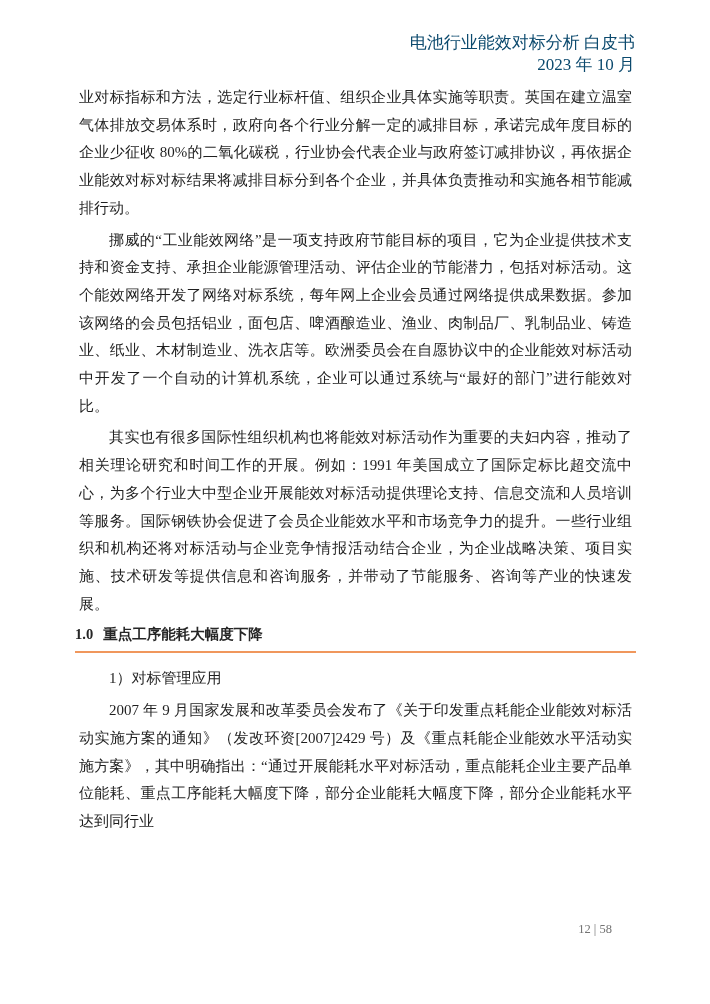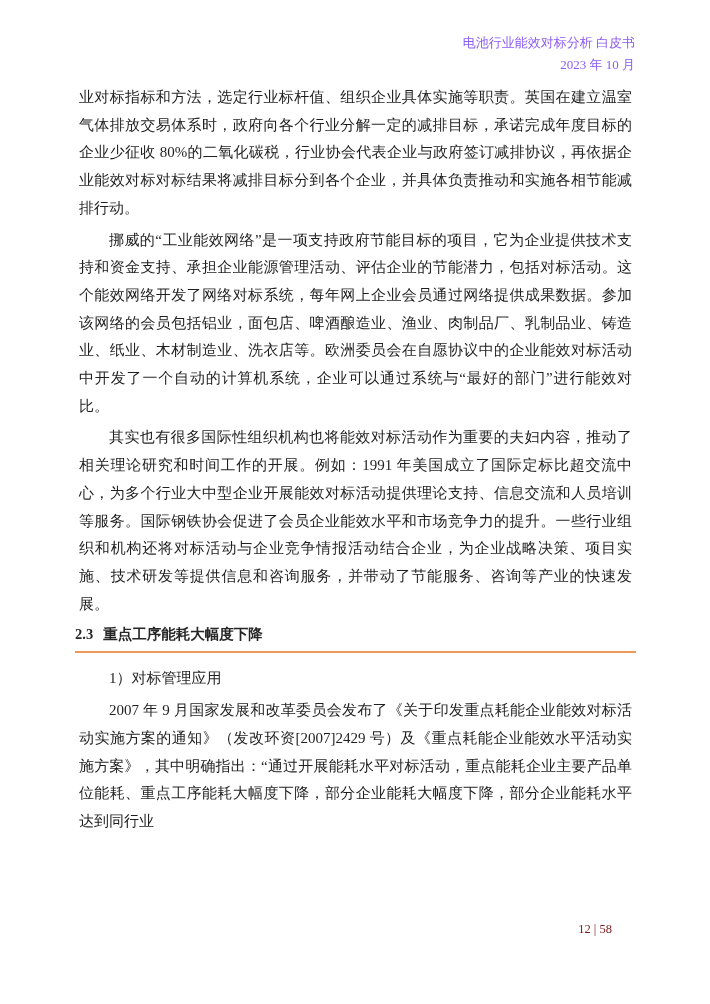--- a/index.html
+++ b/index.html
@@ -11,23 +11,23 @@
     position: relative;
     font-family: "Liberation Serif", "DejaVu Serif", serif;
     overflow: hidden;
   }
   .page-header {
     position: absolute;
     top: 32px;
     left: 75px;
     right: 75px;
     text-align: right;
-    font-size: 13px;
+    font-size: 17px;
     line-height: 22px;
-    color: #8b5cf6;
+    color: #0c4a6e;
   }
   .doc-body {
     position: absolute;
     top: 80px;
     left: 75px;
     width: 561px;
     font-size: 15px;
     line-height: 27.7px;
     text-align: justify;
     color: #1f1f1f;
@@ -49,37 +49,37 @@
     text-indent: 2em;
     margin-top: 8px !important;
   }
   .sub-item-2 { margin-top: 0 !important; }
   .page-footer {
     position: absolute;
     top: 920px;
     right: 98px;
     font-size: 12.5px;
     line-height: 18px;
-    color: #7f1d1d;
+    color: #737373;
   }
 </style>
 </head>
 <body>
 
 <header class="page-header">
   <div>电池行业能效对标分析 白皮书</div>
   <div>2023 年 10 月</div>
 </header>
 
 <main class="doc-body">
   <p>业对标指标和方法，选定行业标杆值、组织企业具体实施等职责。英国在建立温室气体排放交易体系时，政府向各个行业分解一定的减排目标，承诺完成年度目标的企业少征收 80%的二氧化碳税，行业协会代表企业与政府签订减排协议，再依据企业能效对标对标结果将减排目标分到各个企业，并具体负责推动和实施各相节能减排行动。</p>
   <p class="indent">挪威的“工业能效网络”是一项支持政府节能目标的项目，它为企业提供技术支持和资金支持、承担企业能源管理活动、评估企业的节能潜力，包括对标活动。这个能效网络开发了网络对标系统，每年网上企业会员通过网络提供成果数据。参加该网络的会员包括铝业，面包店、啤酒酿造业、渔业、肉制品厂、乳制品业、铸造业、纸业、木材制造业、洗衣店等。欧洲委员会在自愿协议中的企业能效对标活动中开发了一个自动的计算机系统，企业可以通过系统与“最好的部门”进行能效对比。</p>
   <p class="indent">其实也有很多国际性组织机构也将能效对标活动作为重要的夫妇内容，推动了相关理论研究和时间工作的开展。例如：1991 年美国成立了国际定标比超交流中心，为多个行业大中型企业开展能效对标活动提供理论支持、信息交流和人员培训等服务。国际钢铁协会促进了会员企业能效水平和市场竞争力的提升。一些行业组织和机构还将对标活动与企业竞争情报活动结合企业，为企业战略决策、项目实施、技术研发等提供信息和咨询服务，并带动了节能服务、咨询等产业的快速发展。</p>
 
   <h2 class="section-heading">
-    <span class="section-number">2.3</span><span class="section-title">重点工序能耗大幅度下降</span>
+    <span class="section-number">1.0</span><span class="section-title">重点工序能耗大幅度下降</span>
   </h2>
 
   <p class="sub-item">1）对标管理应用</p>
   <p class="indent">2007 年 9 月国家发展和改革委员会发布了《关于印发重点耗能企业能效对标活动实施方案的通知》（发改环资[2007]2429 号）及《重点耗能企业能效水平活动实施方案》，其中明确指出：“通过开展能耗水平对标活动，重点能耗企业主要产品单位能耗、重点工序能耗大幅度下降，部分企业能耗大幅度下降，部分企业能耗水平达到同行业</p>
 </main>
 
 <footer class="page-footer">12 | 58</footer>
 
 </body></html>

